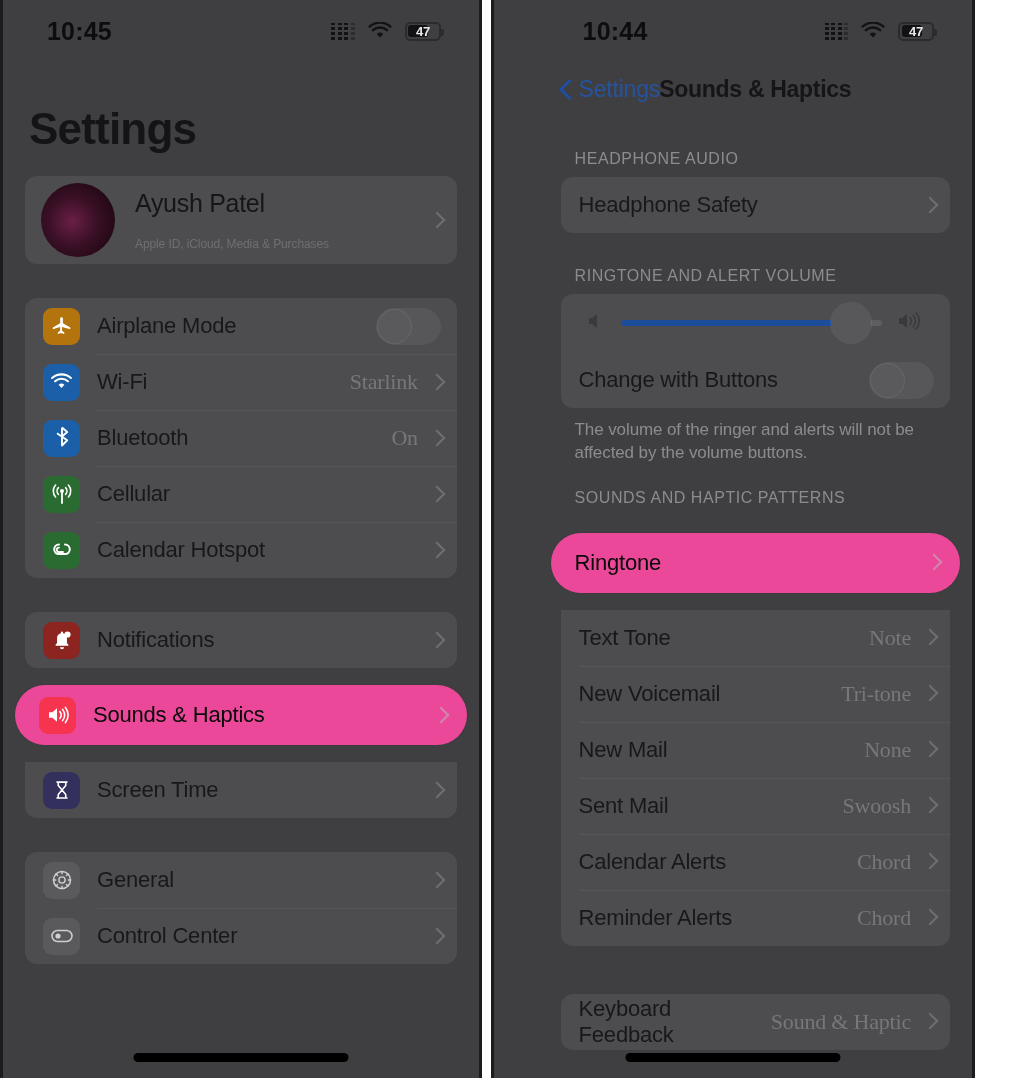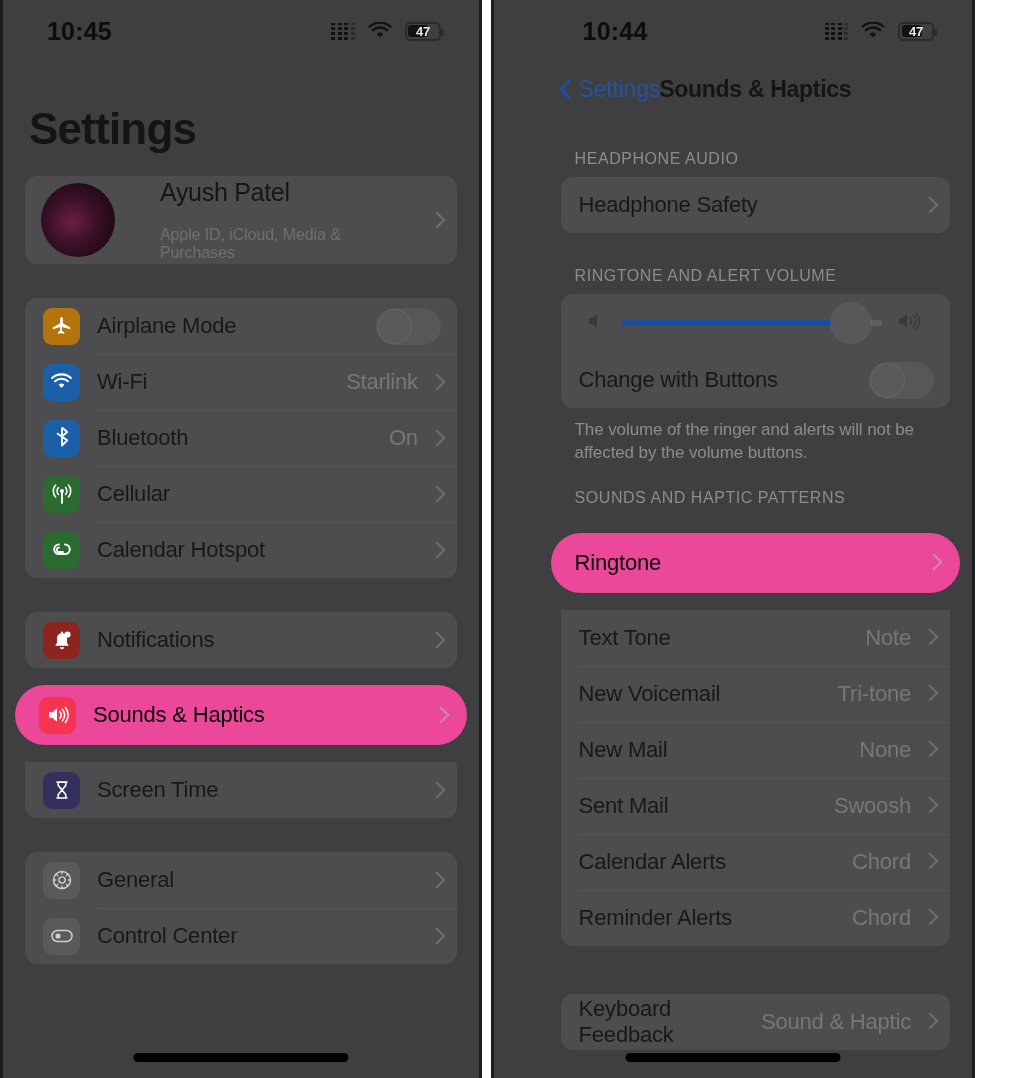--- a/index.html
+++ b/index.html
@@ -45,38 +45,38 @@
   .spacer-lg { height:34px; }
   .spacer-md { height:24px; }
   .spacer-sm { height:14px; }
 
   .row { display:flex; align-items:center; min-height:56px; padding:0 16px 0 18px;
          position:relative; }
   .row + .row::before { content:""; position:absolute; left:72px; right:0; top:0;
                         height:1px; background:rgba(255,255,255,.055); }
   .row.noicon + .row.noicon::before { left:18px; }
   .row-label { font-size:22px; color:#18181a; flex:1; letter-spacing:-.2px; }
-  .row-value { font-size:22px; color:#77777b; margin-right:12px; letter-spacing:-.2px; }
+  .row-value { font-size:22px; color:#77777b; margin-right:12px; letter-spacing:-.2px;font-family:Liberation Serif, serif; }
   .chev { width:11px; height:19px; position:relative; flex:none; opacity:.55; }
   .chev::before { content:""; position:absolute; left:1px; top:3px; width:10px; height:10px;
                   border-top:2.6px solid #8a8a8e; border-right:2.6px solid #8a8a8e;
                   transform:rotate(45deg); }
 
   
   .appicon { width:37px; height:37px; border-radius:9px; margin-right:17px; flex:none;
              display:flex; align-items:center; justify-content:center;
              color:#fff; font-size:21px; line-height:1; }
 
   
-  .acct { display:flex; align-items:center; min-height:88px; padding:0 16px 0 16px;gap:25px; }
+  .acct { display:flex; align-items:center; min-height:88px; padding:0 16px 0 16px; }
   .avatar { width:74px; height:74px; border-radius:50%; margin-right:20px; flex:none;
             background:radial-gradient(circle at 42% 52%, #6b1f45 0%, #3a1026 42%, #120309 100%); }
   .acct-text { flex:1; }
   .acct-name { font-size:25px; color:#161618; letter-spacing:-.3px; }
-  .acct-sub { font-size:16px; color:#6f6f73; margin-top:19px; letter-spacing:-.1px; }
+  .acct-sub { font-size:12px; color:#6f6f73; margin-top:19px; letter-spacing:-.1px; }
 
   
   .toggle { width:65px; height:37px; border-radius:19px; background:#575759; position:relative;
             flex:none; }
   .toggle .knob { position:absolute; left:2px; top:2px; width:33px; height:33px;
                   border-radius:50%; background:#5a5a5c; box-shadow:0 0 0 1px rgba(255,255,255,.09); }
 
   
   .hl { background:#ec4899; border-radius:34px; margin:17px 12px; box-shadow:0 0 0 1px rgba(0,0,0,.04); }
   .hl .row::before { display:none; }

